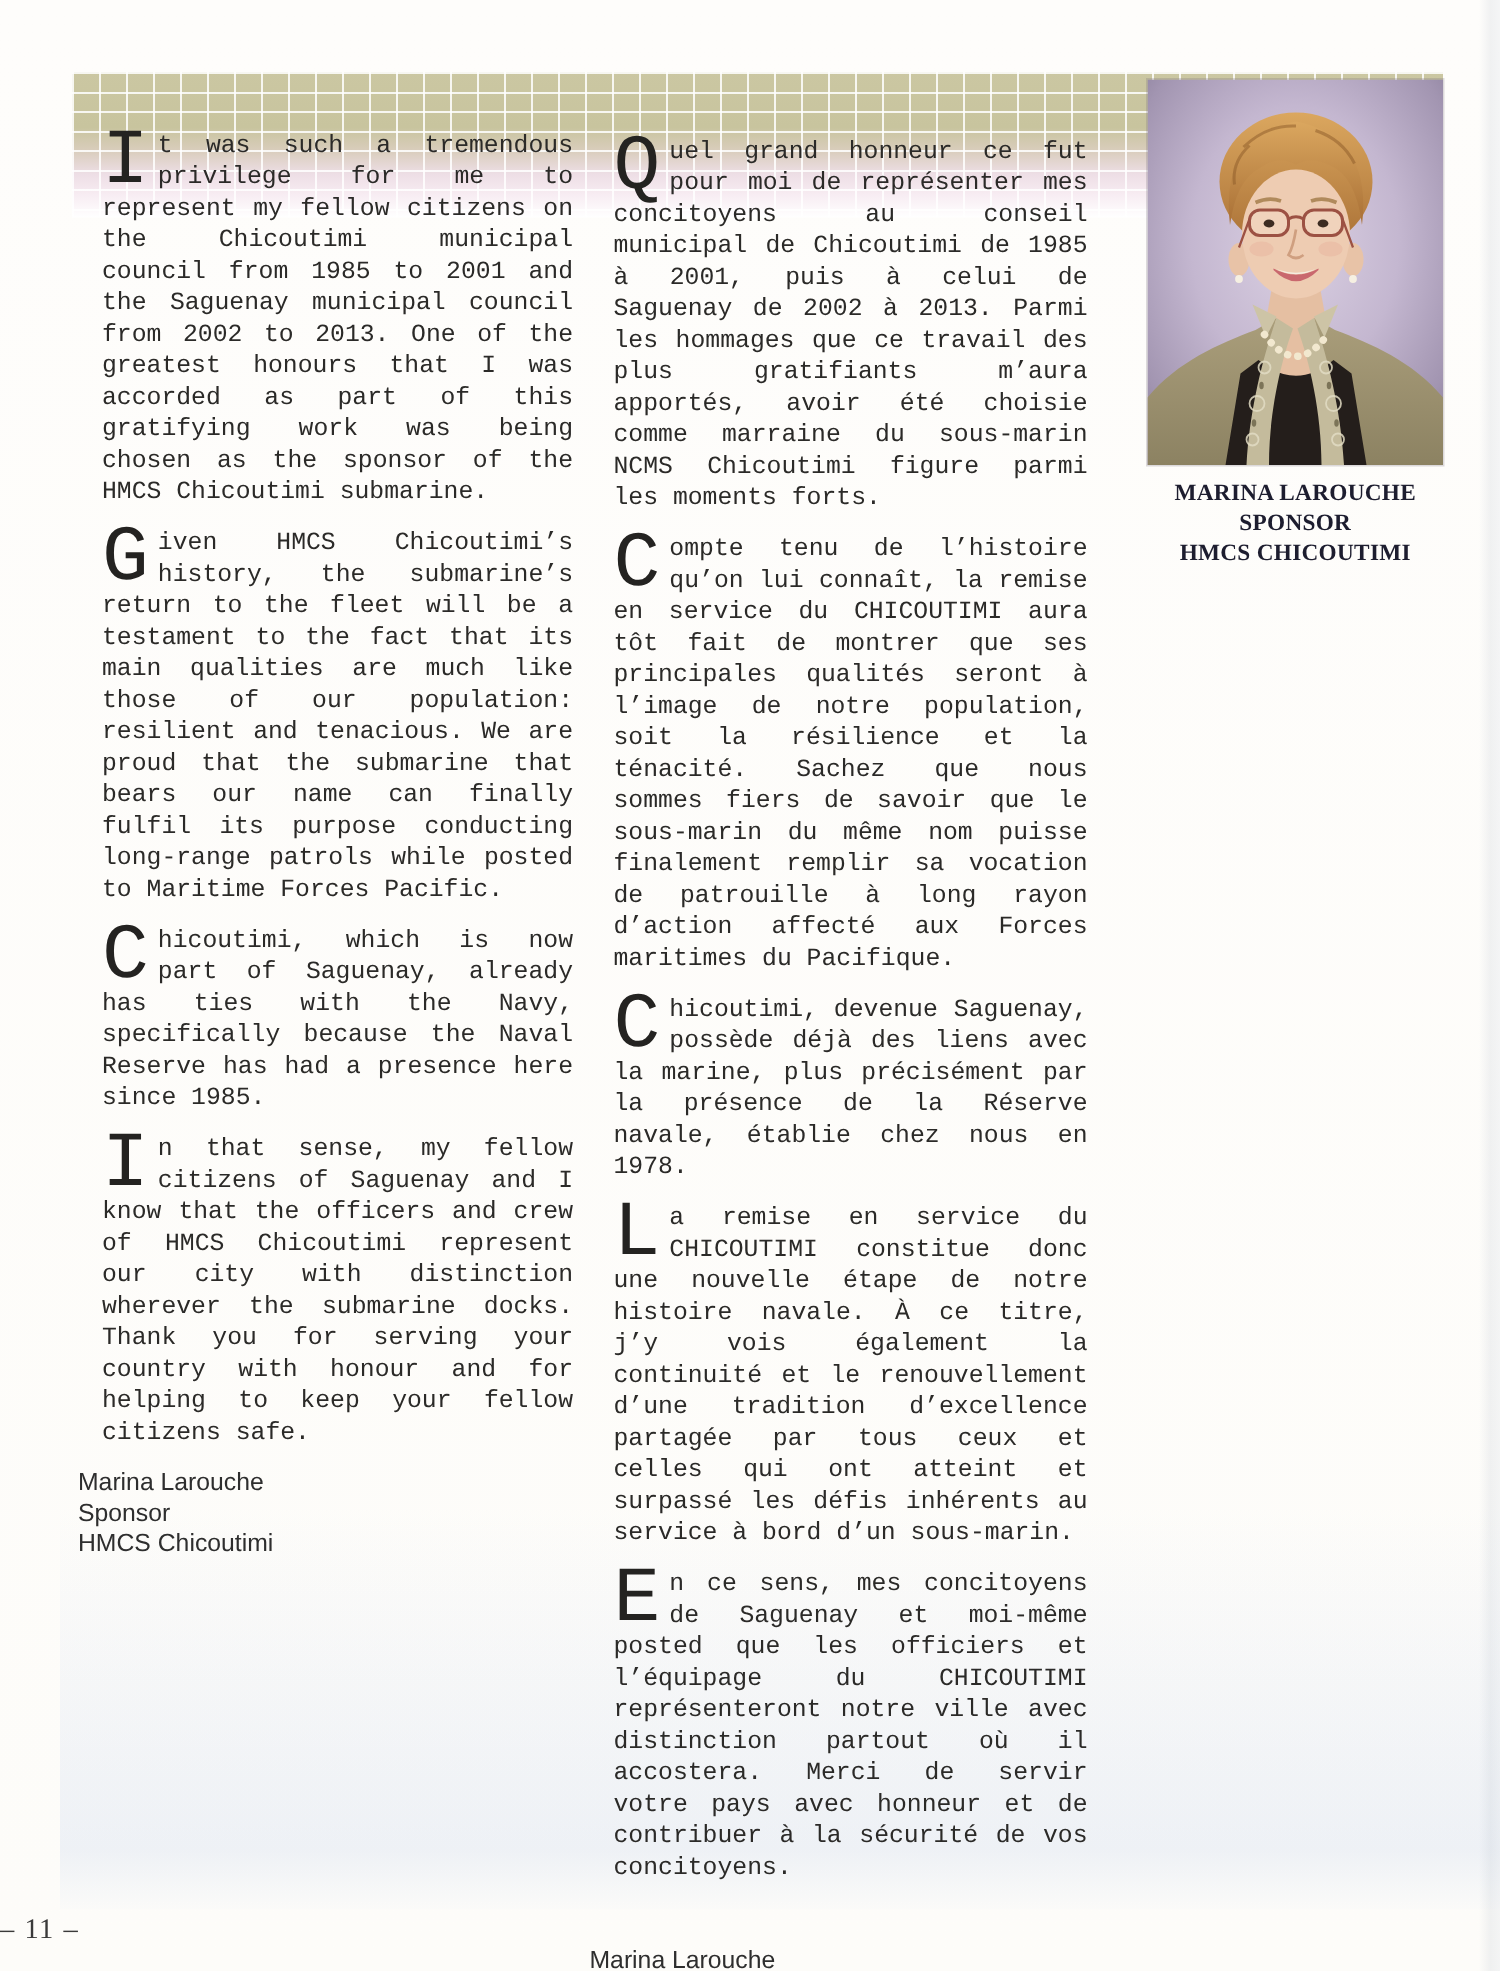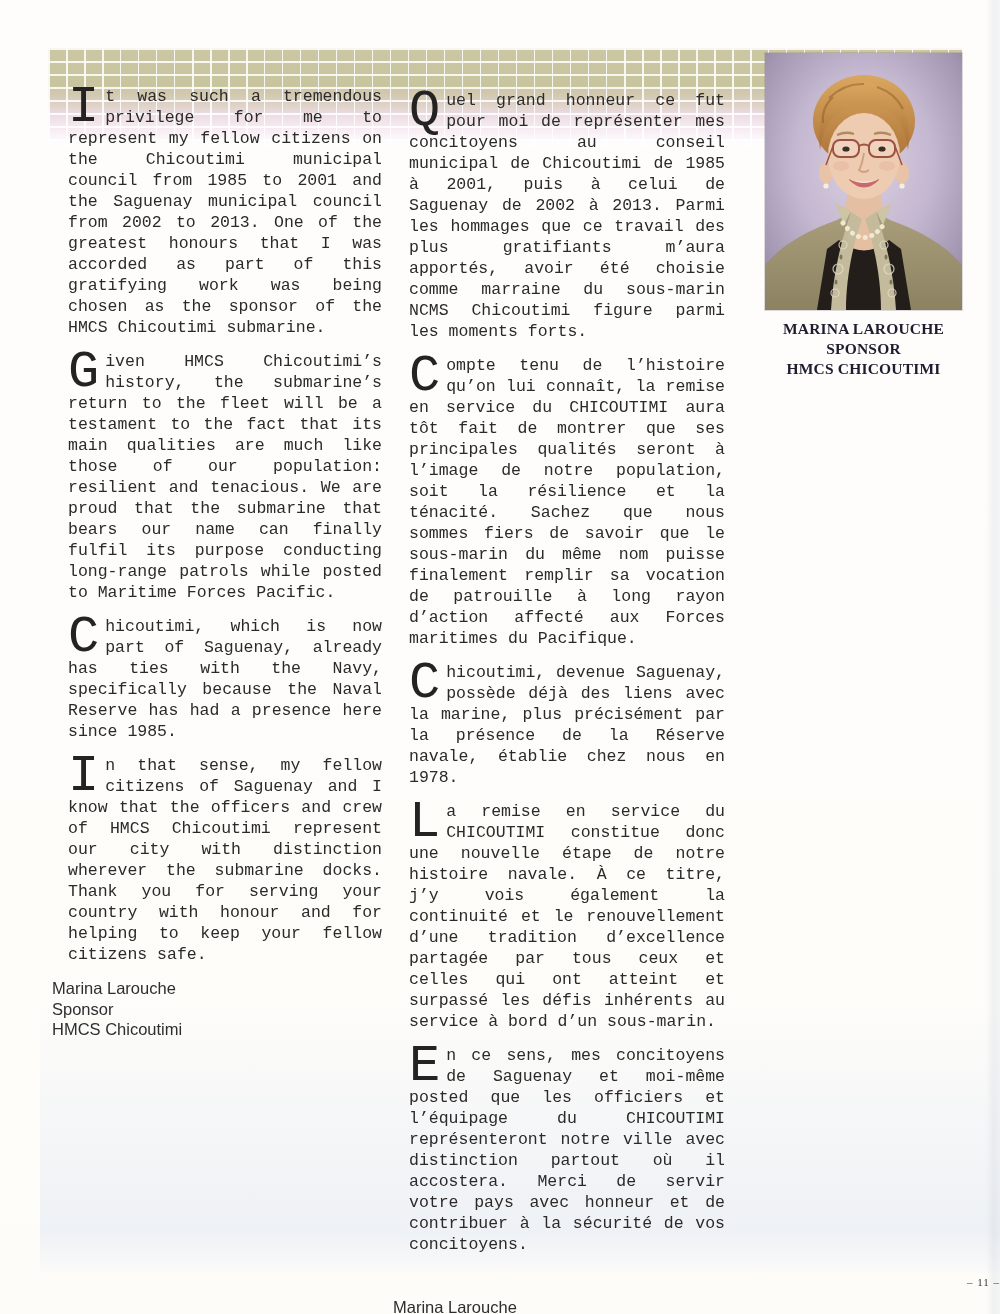--- a/index.html
+++ b/index.html
@@ -87,22 +87,22 @@
     font-size: 15.5px;
     line-height: 20px;
     letter-spacing: 0.2px;
     color: #1d1d2f;
   }
 
   .page-number {
     position: absolute;
     left: 0; top: 1276px;
     width: 1000px;
-    text-align: right;
-    font-size: 11px;
+    text-align: left;
+    font-size: 19px;
     letter-spacing: 1px;
     color: #3a3a3a;
     font-family: Liberation Serif, serif;
   }
 </style>
 </head>
 <body>
 
 <div class="page">
 

